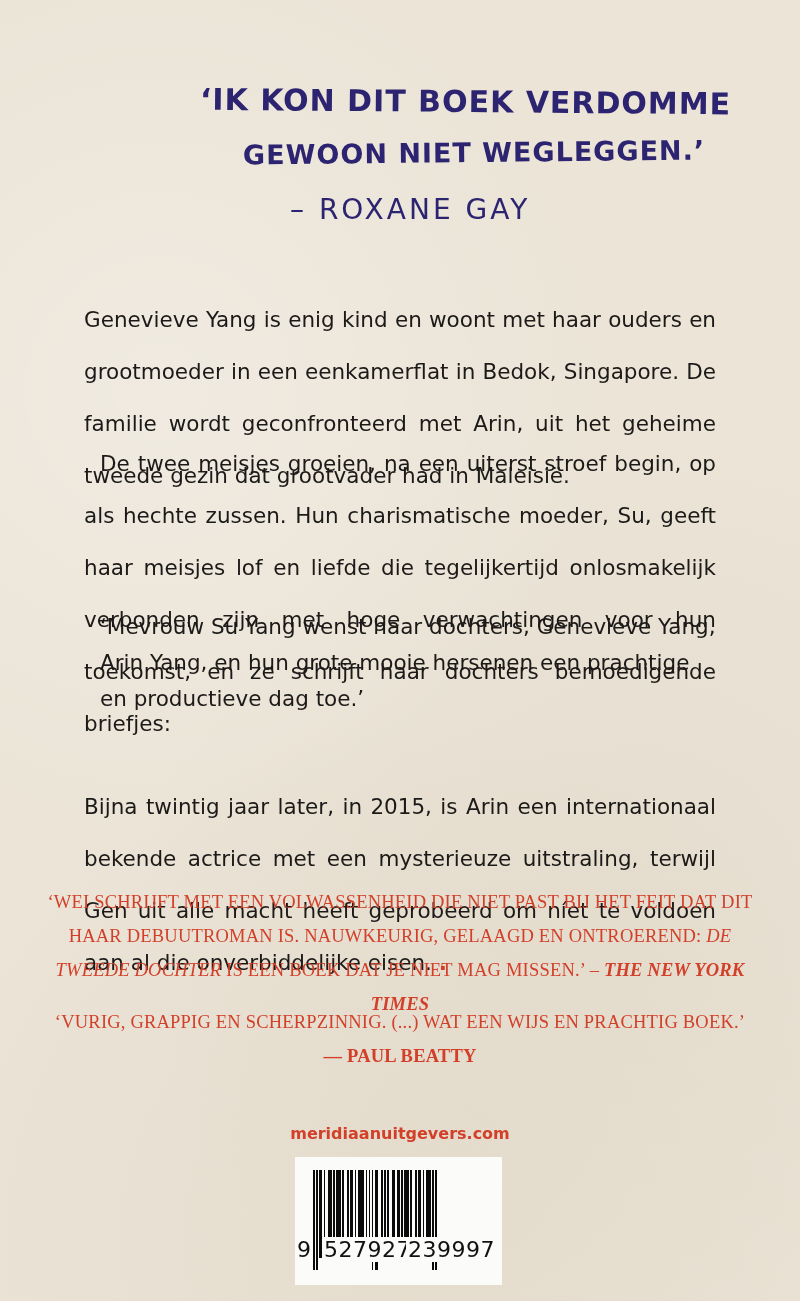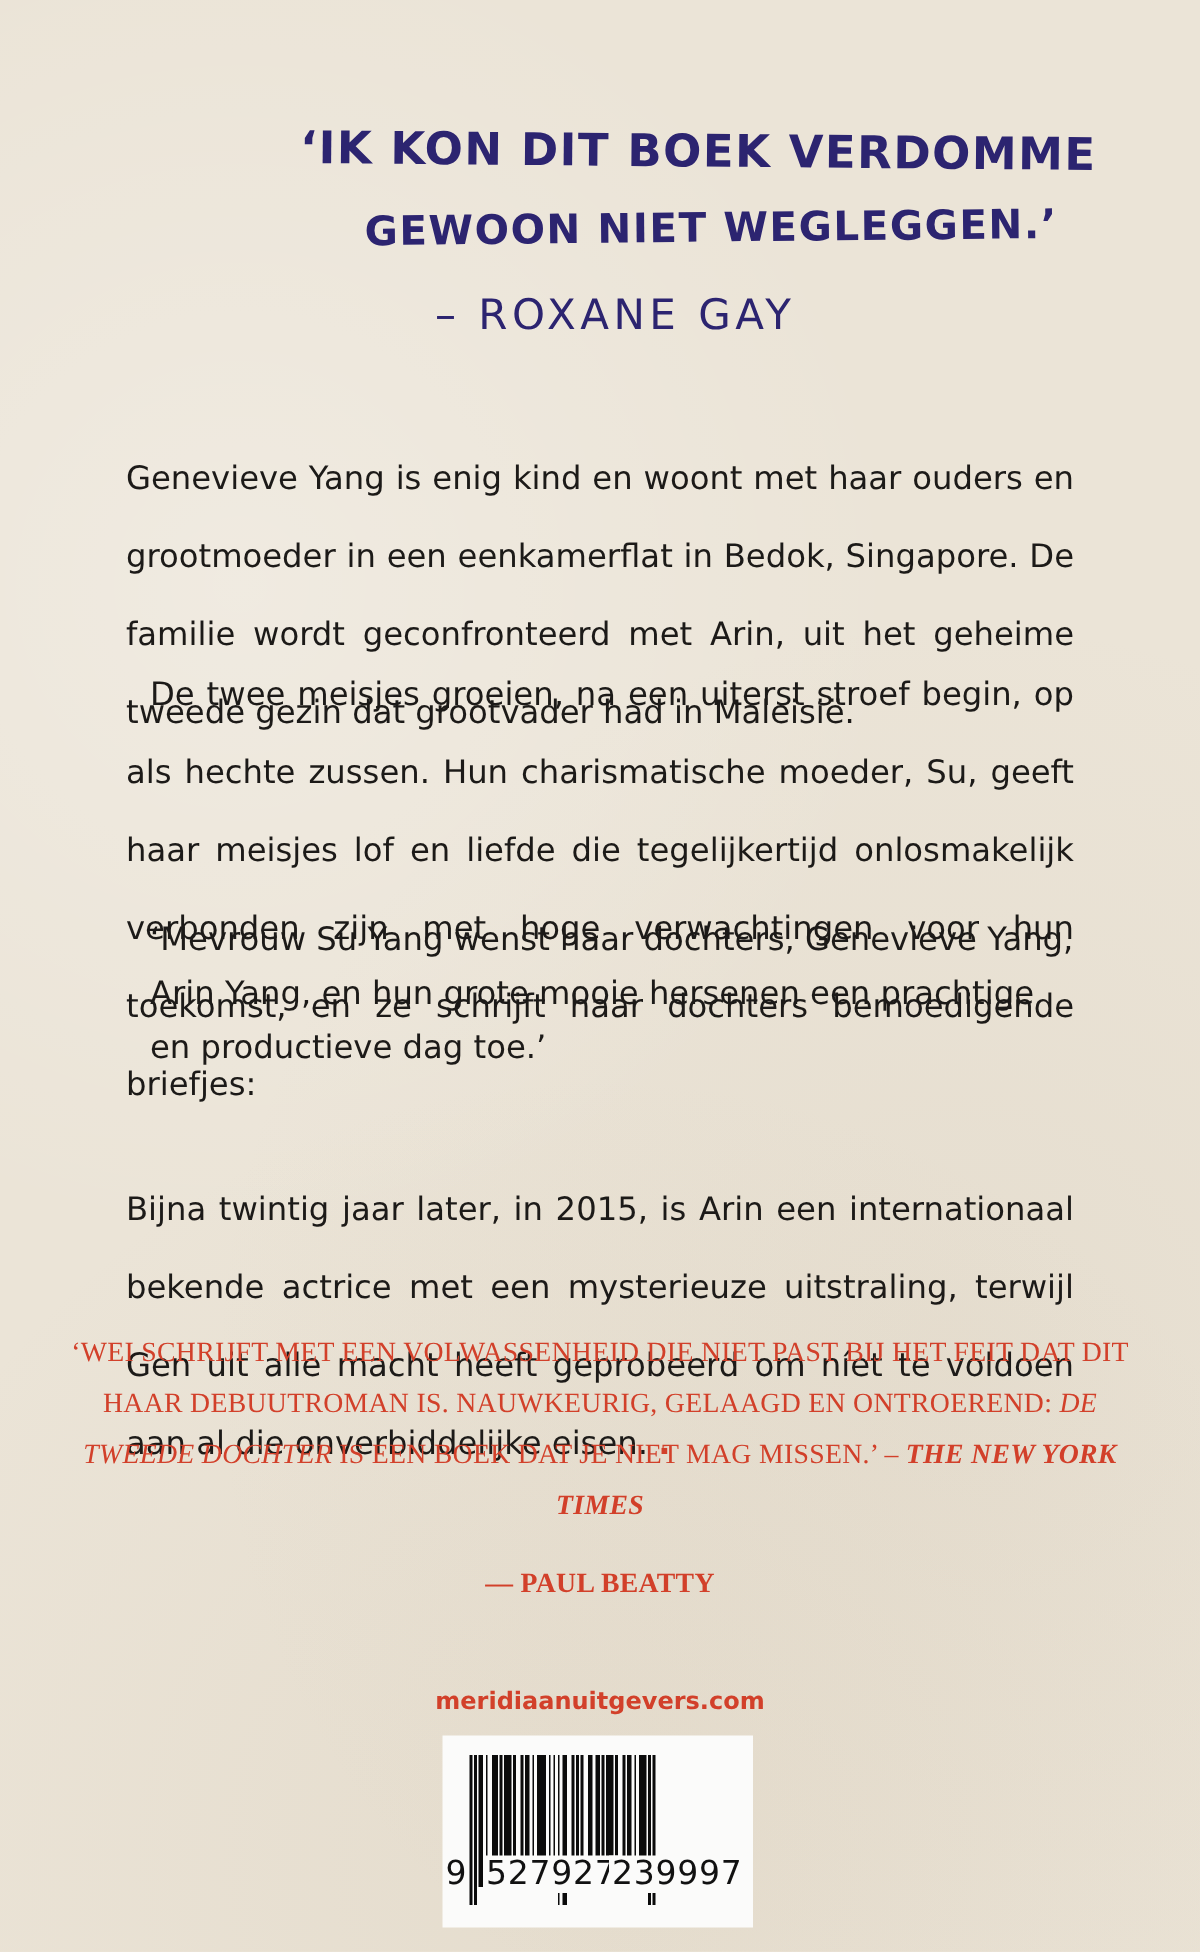--- a/index.html
+++ b/index.html
@@ -76,21 +76,21 @@
 <div class="hand hand-2">GEWOON NIET WEGLEGGEN.’</div>
 <div class="hand hand-3">– ROXANE GAY</div>
 
 <p class="body-text p1">Genevieve Yang is enig kind en woont met haar ouders en grootmoeder in een eenkamerflat in Bedok, Singapore. De familie wordt geconfronteerd met Arin, uit het geheime tweede gezin dat grootvader had in Maleisië.</p>
 <p class="body-text p2">De twee meisjes groeien, na een uiterst stroef begin, op als hechte zussen. Hun charismatische moeder, Su, geeft haar meisjes lof en liefde die tegelijkertijd onlosmakelijk verbonden zijn met hoge verwachtingen voor hun toekomst, en ze schrijft haar dochters bemoedigende briefjes:</p>
 <p class="letter">‘Mevrouw Su Yang wenst haar dochters, Genevieve Yang, Arin Yang, en hun grote mooie hersenen een prachtige en productieve dag toe.’</p>
 <p class="body-text p3"><span>Bijna twintig jaar later, in 2015, is Arin een internationaal bekende actrice met een mysterieuze uitstraling, terwijl Gen uit alle macht heeft geprobeerd om níet te voldoen aan al die onverbiddelijke eisen.</span> <span class="red-dot">.</span></p>
 
 <p class="review review-1"><span>‘Wei schrijft met een volwassenheid die niet past bij het feit dat dit haar debuutroman is. Nauwkeurig, gelaagd en ontroerend: </span><i>De tweede dochter</i><span> is een boek dat je niet mag missen.’ – </span><span class="nyt">The New York Times</span></p>
 
-<p class="review review-2"><br><b>— Paul Beatty</b></p>
+<p class="review review-2"><span>‘Vurig, grappig en scherpzinnig. (...)  Wat een wijs en prachtig boek.’</span><br><b>— Paul Beatty</b></p>
 
 <div class="website">meridiaanuitgevers.com</div>
 
 <div class="barcode-box">
   <div class="bars" id="bars">
       <div class="bar long" style="width: 1.55px;"></div>
       <div class="gap" style="width: 1.55px;"></div>
       <div class="bar long" style="width: 1.55px;"></div>
       <div class="gap" style="width: 1.55px;"></div>
       <div class="bar" style="width: 3.1px;"></div>

